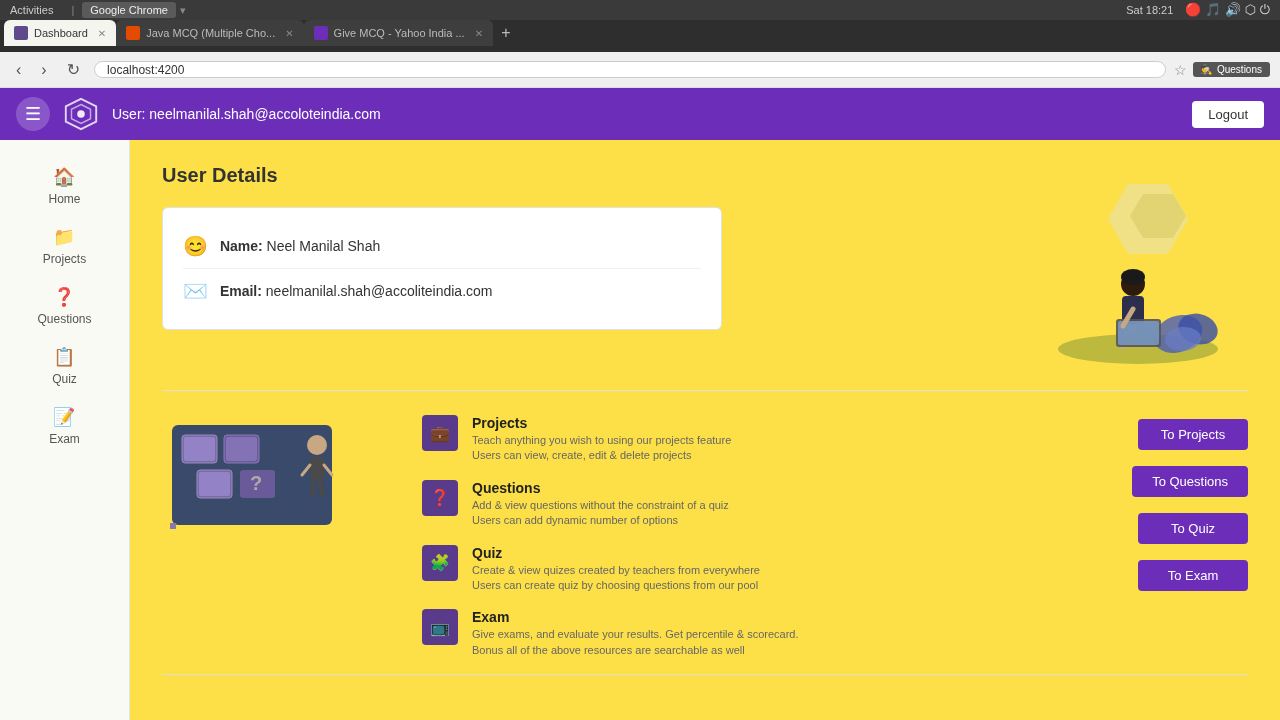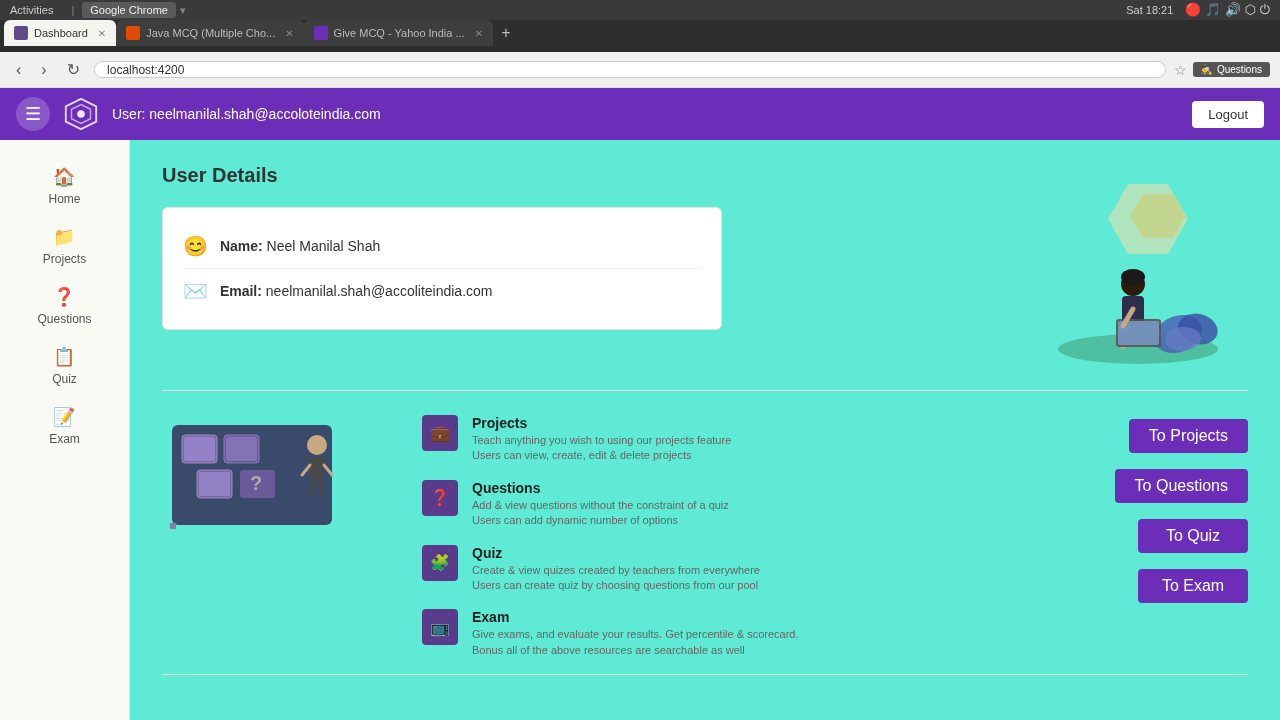--- a/index.html
+++ b/index.html
@@ -152,21 +152,21 @@
       font-size: 12px;
       gap: 4px;
       text-align: center;
     }
     .sidebar-icon { font-size: 18px; color: #666; }
 
     
     .content-area {
       flex: 1;
       overflow-y: auto;
-      background: #5eead4;
+      background: #fde047;
       padding: 24px 32px;
     }
 
     .page-title {
       font-size: 20px;
       font-weight: 600;
       color: #333;
       margin-bottom: 20px;
     }
 
@@ -227,21 +227,21 @@
       gap: 16px;
       align-items: flex-end;
       padding-top: 4px;
     }
     .feature-btn {
       background: #6c2eb9;
       color: white;
       border: none;
       padding: 8px 20px;
       border-radius: 4px;
-      font-size: 16px;
+      font-size: 13px;
       cursor: pointer;
       min-width: 110px;
     }
 
     
     .content-relative { position: relative; }
     .illus-top-right {
       position: absolute;
       right: 0;
       top: 0;

